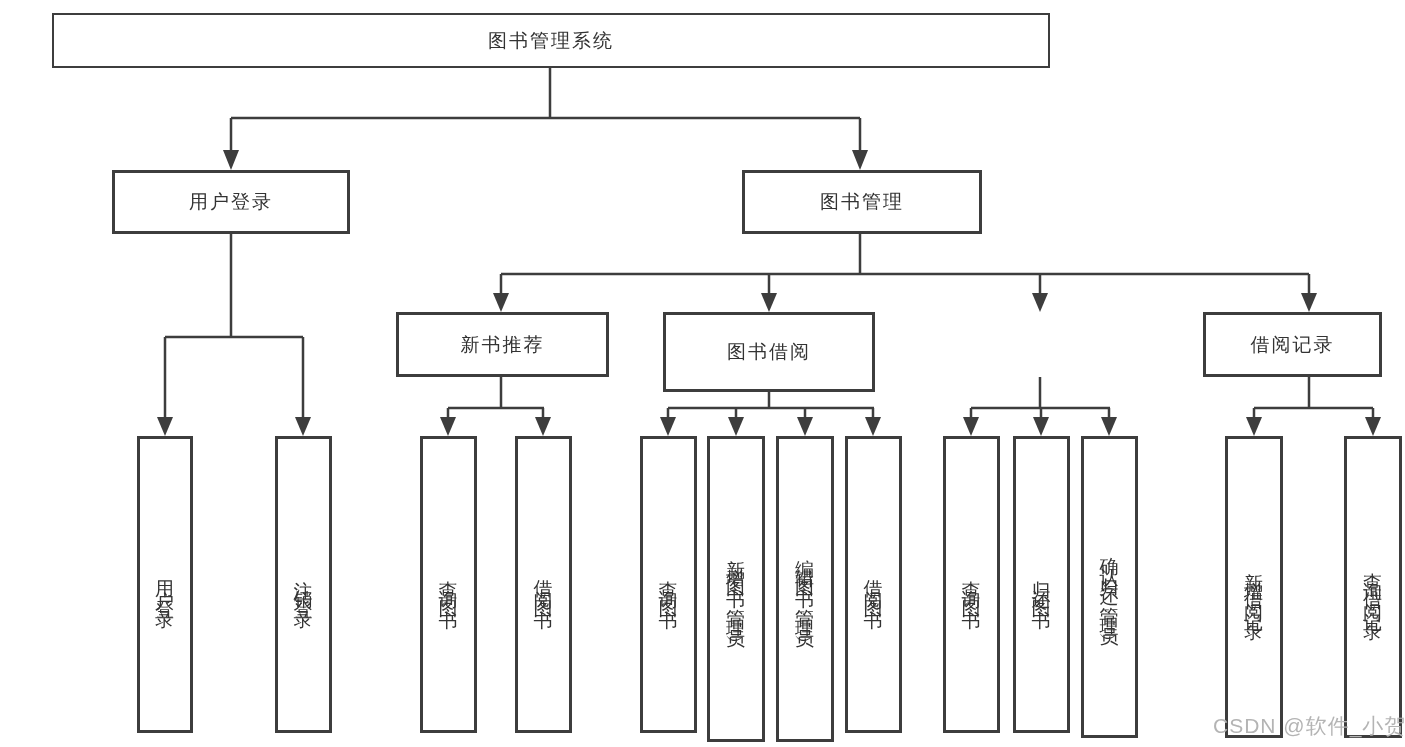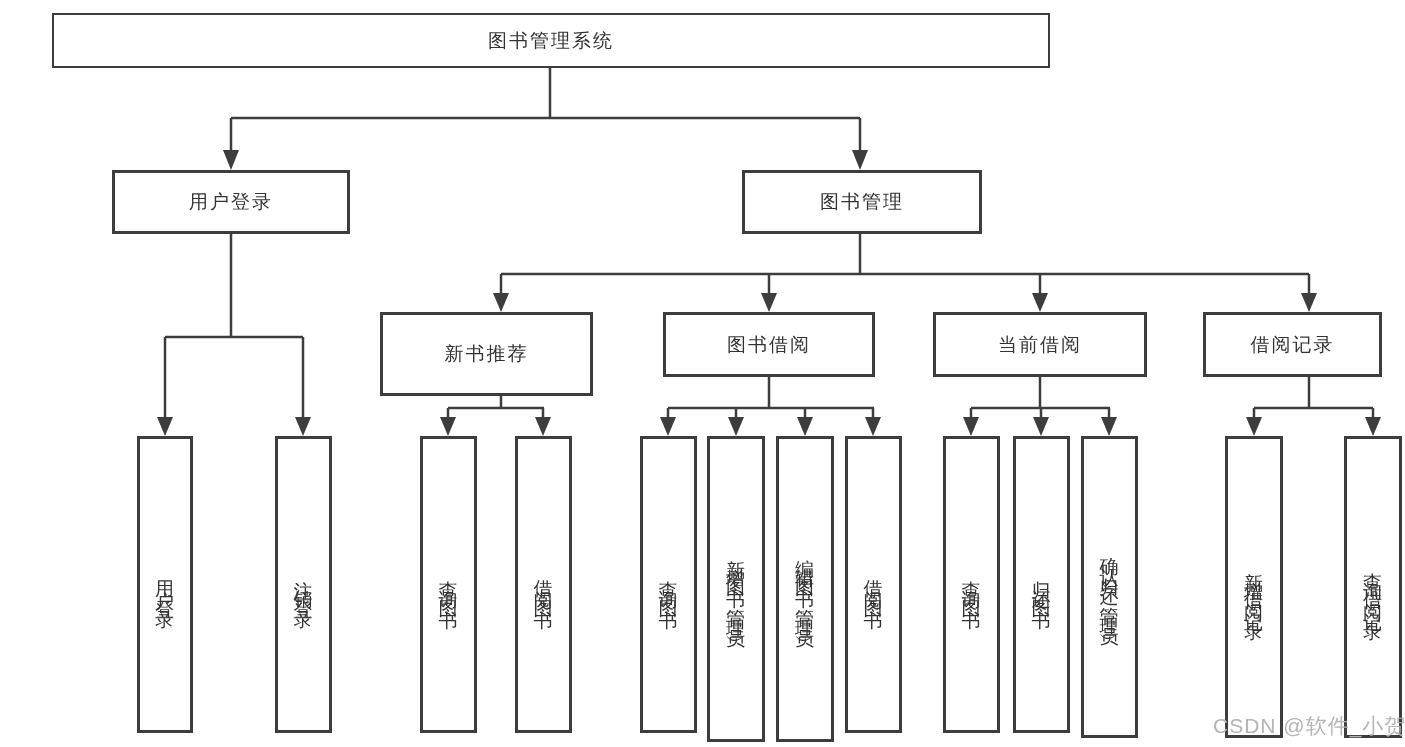--- a/index.html
+++ b/index.html
@@ -64,28 +64,25 @@
     <span class="hlabel">图书管理系统</span>
   </div>
 
   <div class="box" style="left:82px;top:170px;width:238px;height:64px">
     <span class="hlabel">用户登录</span>
   </div>
   <div class="box" style="left:712px;top:170px;width:240px;height:64px">
     <span class="hlabel">图书管理</span>
   </div>
 
-  <div class="box" style="left:350px;top:312px;width:213px;height:84px">
+  <div class="box" style="left:366px;top:312px;width:213px;height:65px">
     <span class="hlabel">新书推荐</span>
   </div>
-  <div class="box" style="left:633px;top:312px;width:212px;height:65px">
+  <div class="box" style="left:633px;top:312px;width:212px;height:80px">
     <span class="hlabel">图书借阅</span>
-  </div>
-  <div class="box" style="left:903px;top:312px;width:214px;height:65px">
-    <span class="hlabel">当前借阅</span>
   </div>
   <div class="box" style="left:1173px;top:312px;width:179px;height:65px">
     <span class="hlabel">借阅记录</span>
   </div>
 
   <div class="box" style="left:107px;top:436px;width:56px;height:297px">
     <span class="vlabel">用户登录</span>
   </div>
   <div class="box" style="left:245px;top:436px;width:57px;height:297px">
     <span class="vlabel">注销登录</span>

